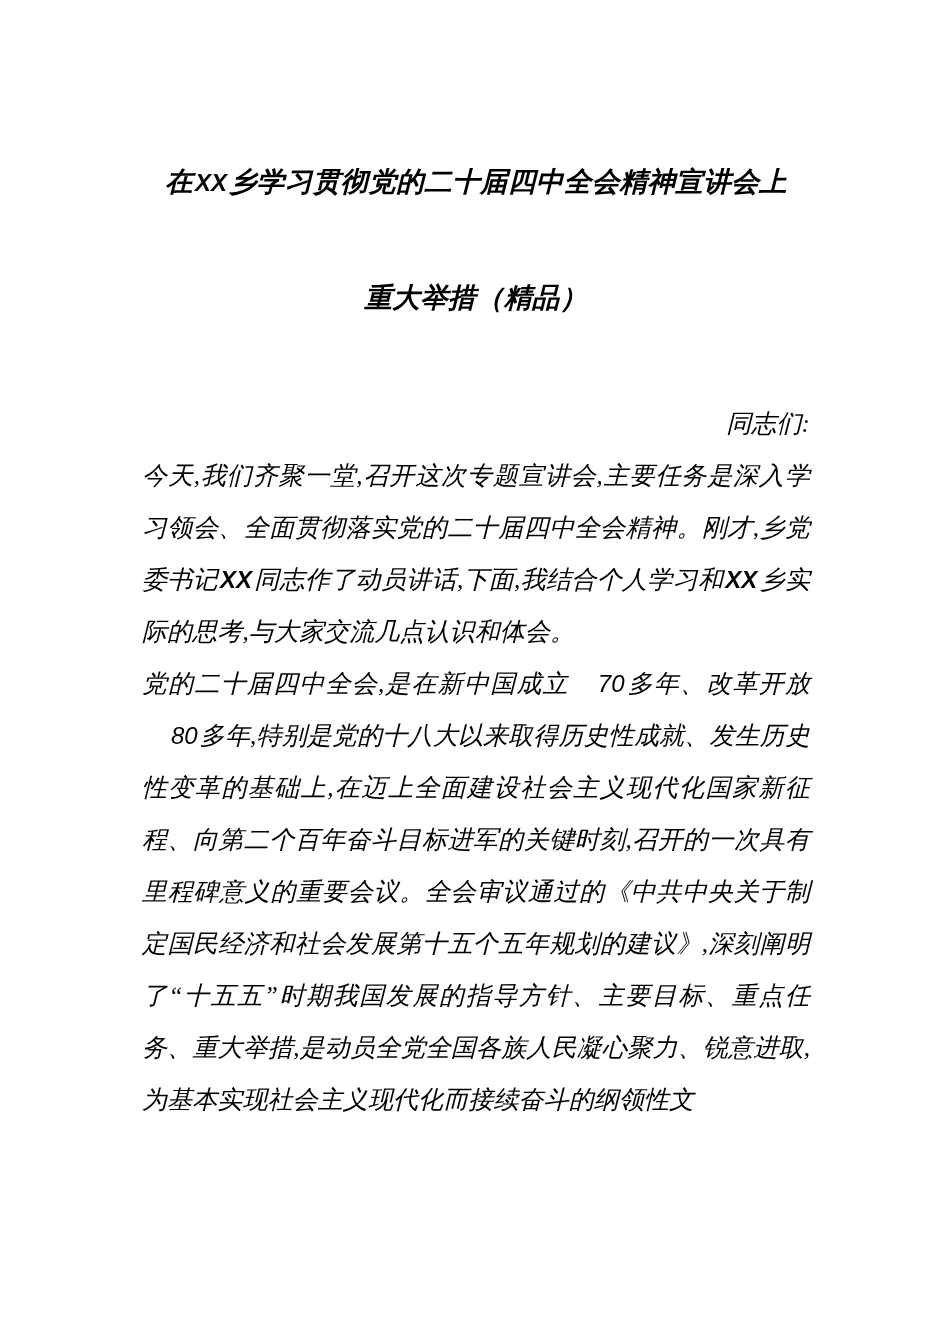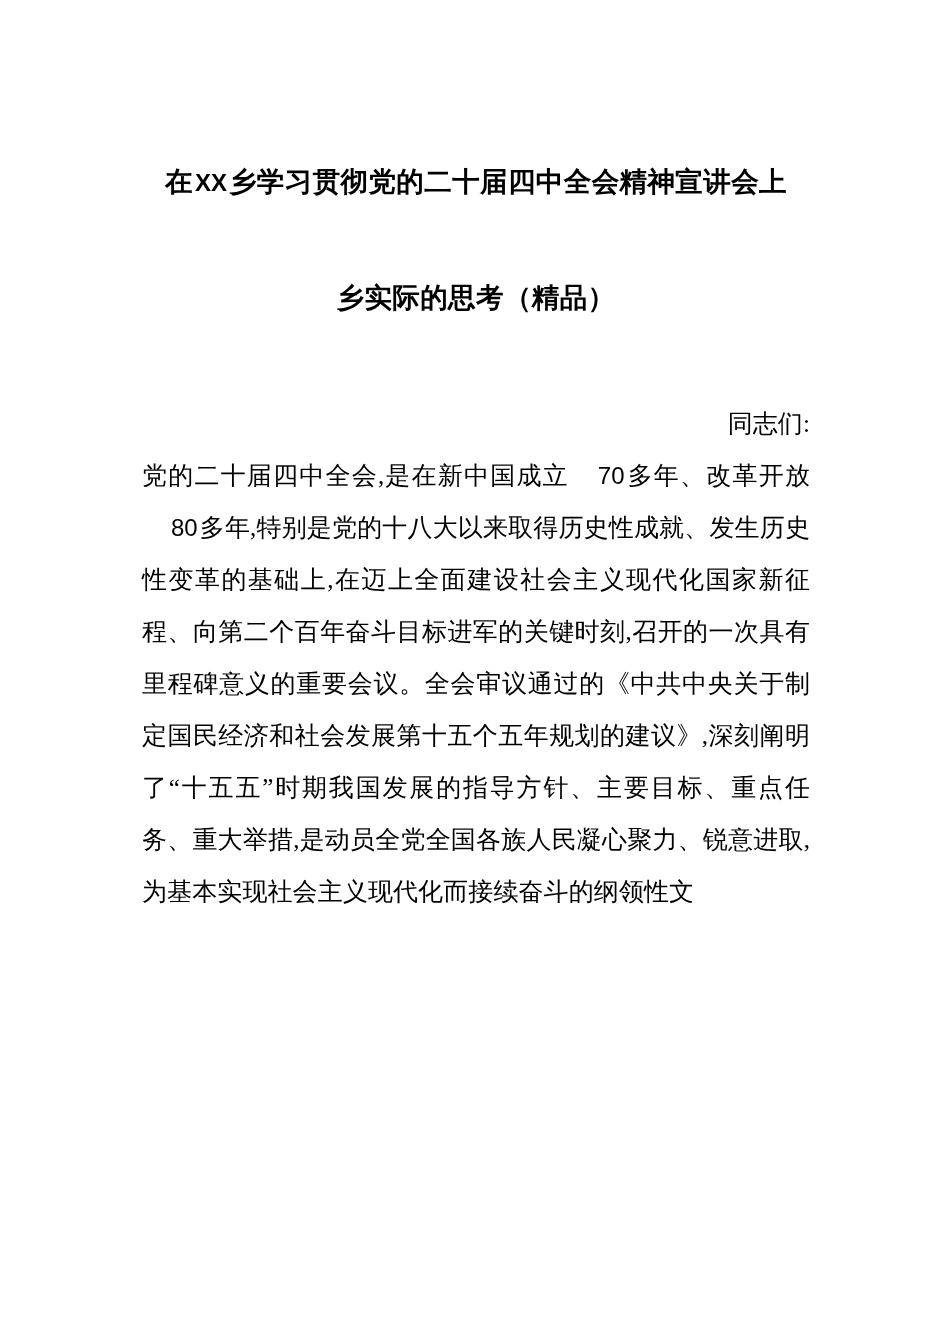--- a/index.html
+++ b/index.html
@@ -12,20 +12,21 @@
     color: #000000;
     -webkit-font-smoothing: antialiased;
   }
   .page {
     position: relative;
     width: 950px;
     height: 1344px;
     background: #ffffff;
     overflow: hidden;
     box-sizing: border-box;
+    font-style: italic;
   }
   .content {
     position: absolute;
     left: 142px;
     top: 0;
     width: 668px;
   }
 
   
   .doc-title {
@@ -81,25 +82,26 @@
   }
 </style>
 </head>
 <body>
 
 <div class="page">
   <div class="content">
 
     <h1 class="doc-title title-line-1">在<span class="lat">XX</span>乡学习贯彻党的二十届四中全会精神宣讲会上</h1>
 
-    <h1 class="doc-title title-line-2">乡实际的思考（精品）</h1>
+    <h1 class="doc-title title-line-2">重大举措（精品）</h1>
 
     <div class="body-block">
 
       <p class="para no-justify">同志们:</p>
 
+      <p class="para">今天,我们齐聚一堂,召开这次专题宣讲会,主要任务是深入学习领会、全面贯彻落实党的二十届四中全会精神。刚才,乡党委书记<span class="lat">XX</span>同志作了动员讲话,下面,我结合个人学习和<span class="lat">XX</span>乡实际的思考,与大家交流几点认识和体会。</p>
 
 
       <p class="para">党的二十届四中全会,是在新中国成立<span class="num">70</span>多年、改革开放<span class="num">80</span>多年,特别是党的十八大以来取得历史性成就、发生历史性变革的基础上,在迈上全面建设社会主义现代化国家新征程、向第二个百年奋斗目标进军的关键时刻,召开的一次具有里程碑意义的重要会议。全会审议通过的《中共中央关于制定国民经济和社会发展第十五个五年规划的建议》,深刻阐明了“十五五”时期我国发展的指导方针、主要目标、重点任务、重大举措,是动员全党全国各族人民凝心聚力、锐意进取,为基本实现社会主义现代化而接续奋斗的纲领性文</p>
 
     </div>
   </div>
 </div>
 
 </body></html>

